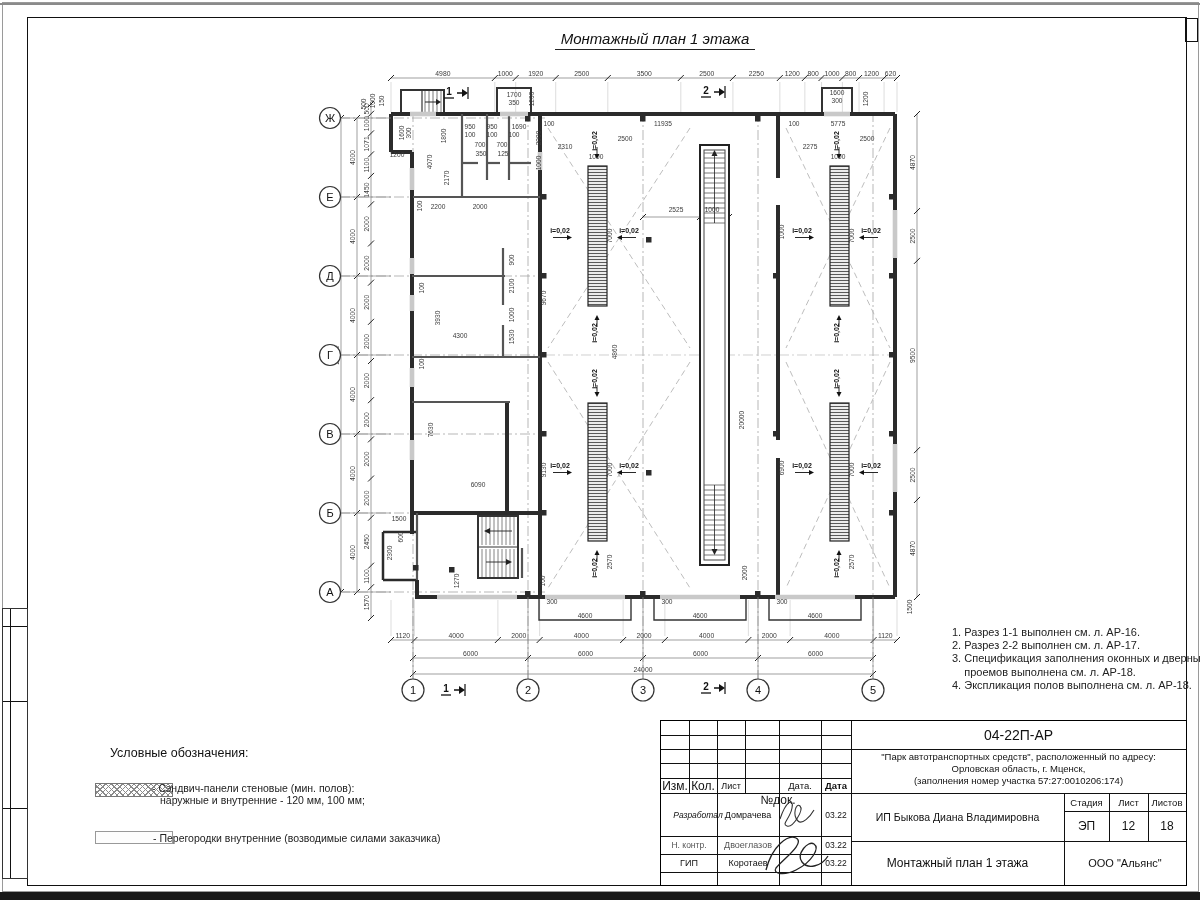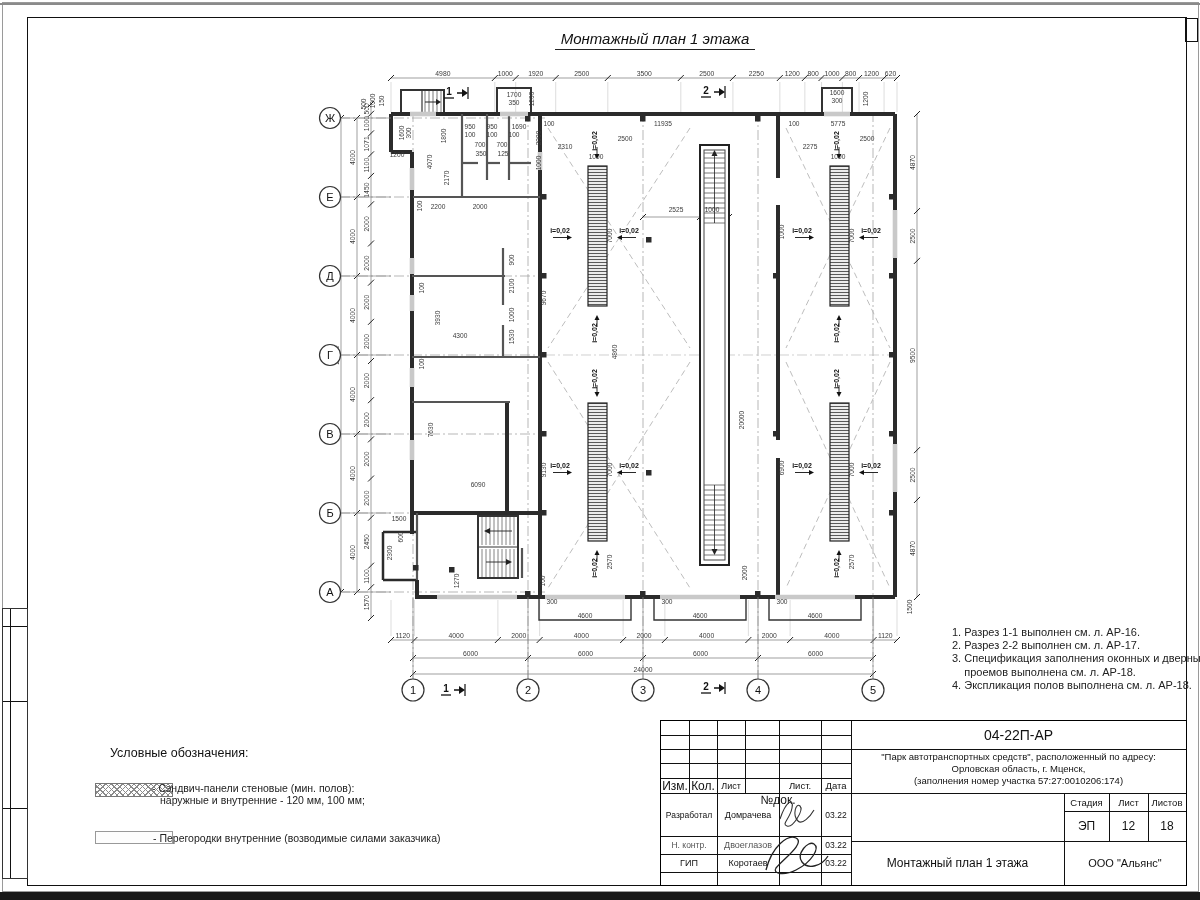--- a/index.html
+++ b/index.html
@@ -576,24 +576,24 @@
   <div class="line-v" style="left:84px;top:0;height:72px;"></div>
   <div class="line-v" style="left:56px;top:0;height:164px;"></div>
   <div class="line-v" style="left:118px;top:0;height:164px;"></div>
   <div class="line-v" style="left:160px;top:0;height:164px;"></div>
   <div class="line-v" style="left:190px;top:0;height:164px;"></div>
 
   <div class="tb-cell" style="left:0;top:57px;width:28px;height:15px;font-size:12px;">Изм.</div>
   <div class="tb-cell" style="left:28px;top:57px;width:28px;height:15px;font-size:12px;">Кол.</div>
   <div class="tb-cell" style="left:56px;top:57px;width:28px;height:15px;font-size:9px;">Лист</div>
   <div class="tb-cell" style="left:100px;top:57px;width:34px;height:15px;font-size:12px;margin-top:14px;">№док.</div>
-  <div class="tb-cell" style="left:118px;top:57px;width:42px;height:15px;font-size:9.5px;">Лист.</div>
-  <div class="tb-cell" style="left:160px;top:57px;width:30px;height:15px;font-size:9.5px;">Дата</div>
-
-  <div class="tb-cell" style="left:0;top:72px;width:56px;height:43px;font-size:8.5px;">Разработал</div>
+  <div class="tb-cell" style="left:118px;top:57px;width:42px;height:15px;font-size:9.5px;">Дата.</div>
+  <div class="tb-cell" style="left:160px;top:57px;width:30px;height:15px;font-size:9.5px;font-weight:bold;">Дата</div>
+
+  <div class="tb-cell" style="left:9px;top:72px;width:56px;height:43px;font-size:8.5px;font-style:italic;">Разработал</div>
   <div class="tb-cell" style="left:56px;top:72px;width:62px;height:43px;font-size:9px;">Домрачева</div>
   <div class="tb-cell" style="left:160px;top:72px;width:30px;height:43px;font-size:8.5px;">03.22</div>
   <div class="tb-cell" style="left:0;top:115px;width:56px;height:18px;font-size:8.5px;color:#555;">Н. контр.</div>
   <div class="tb-cell" style="left:56px;top:115px;width:62px;height:18px;font-size:9px;color:#555;">Двоеглазов</div>
   <div class="tb-cell" style="left:160px;top:115px;width:30px;height:18px;font-size:8.5px;">03.22</div>
   <div class="tb-cell" style="left:0;top:133px;width:56px;height:18px;font-size:9px;">ГИП</div>
   <div class="tb-cell" style="left:56px;top:133px;width:62px;height:18px;font-size:9px;">Коротаев</div>
   <div class="tb-cell" style="left:160px;top:133px;width:30px;height:18px;font-size:8.5px;">03.22</div>
 
   <svg class="abs" style="left:115px;top:74px;" width="44" height="40">
@@ -609,20 +609,21 @@
   <div class="line-h" style="left:403px;top:90px;width:122px;"></div>
   <div class="line-v" style="left:403px;top:72px;height:92px;"></div>
   <div class="line-v" style="left:448px;top:72px;height:48px;"></div>
   <div class="line-v" style="left:487px;top:72px;height:48px;"></div>
   <div class="tb-cell" style="left:190px;top:0;width:335px;height:28px;font-size:14px;">04-22П-АР</div>
   <div class="abs" style="left:192px;top:30px;width:331px;text-align:center;font-size:9.5px;line-height:12px;color:#111;">
     <div>"Парк автотранспортных средств",  расположенный по адресу:</div>
     <div>Орловская область, г. Мценск,</div>
     <div>(заполнения номер участка 57:27:0010206:174)</div>
   </div>
+  <div class="tb-cell" style="left:190px;top:72px;width:213px;height:48px;font-size:10.5px;">ИП Быкова Диана Владимировна</div>
   <div class="tb-cell" style="left:190px;top:120px;width:213px;height:44px;font-size:12px;">Монтажный план 1 этажа</div>
   <div class="tb-cell" style="left:403px;top:72px;width:45px;height:18px;font-size:9.5px;">Стадия</div>
   <div class="tb-cell" style="left:448px;top:72px;width:39px;height:18px;font-size:9.5px;">Лист</div>
   <div class="tb-cell" style="left:487px;top:72px;width:38px;height:18px;font-size:9.5px;">Листов</div>
   <div class="tb-cell" style="left:403px;top:90px;width:45px;height:30px;font-size:12px;">ЭП</div>
   <div class="tb-cell" style="left:448px;top:90px;width:39px;height:30px;font-size:12px;text-align:right;">12</div>
   <div class="tb-cell" style="left:487px;top:90px;width:38px;height:30px;font-size:12px;">18</div>
   <div class="tb-cell" style="left:403px;top:120px;width:122px;height:44px;font-size:11px;">ООО "Альянс"</div>
 </div>
 

